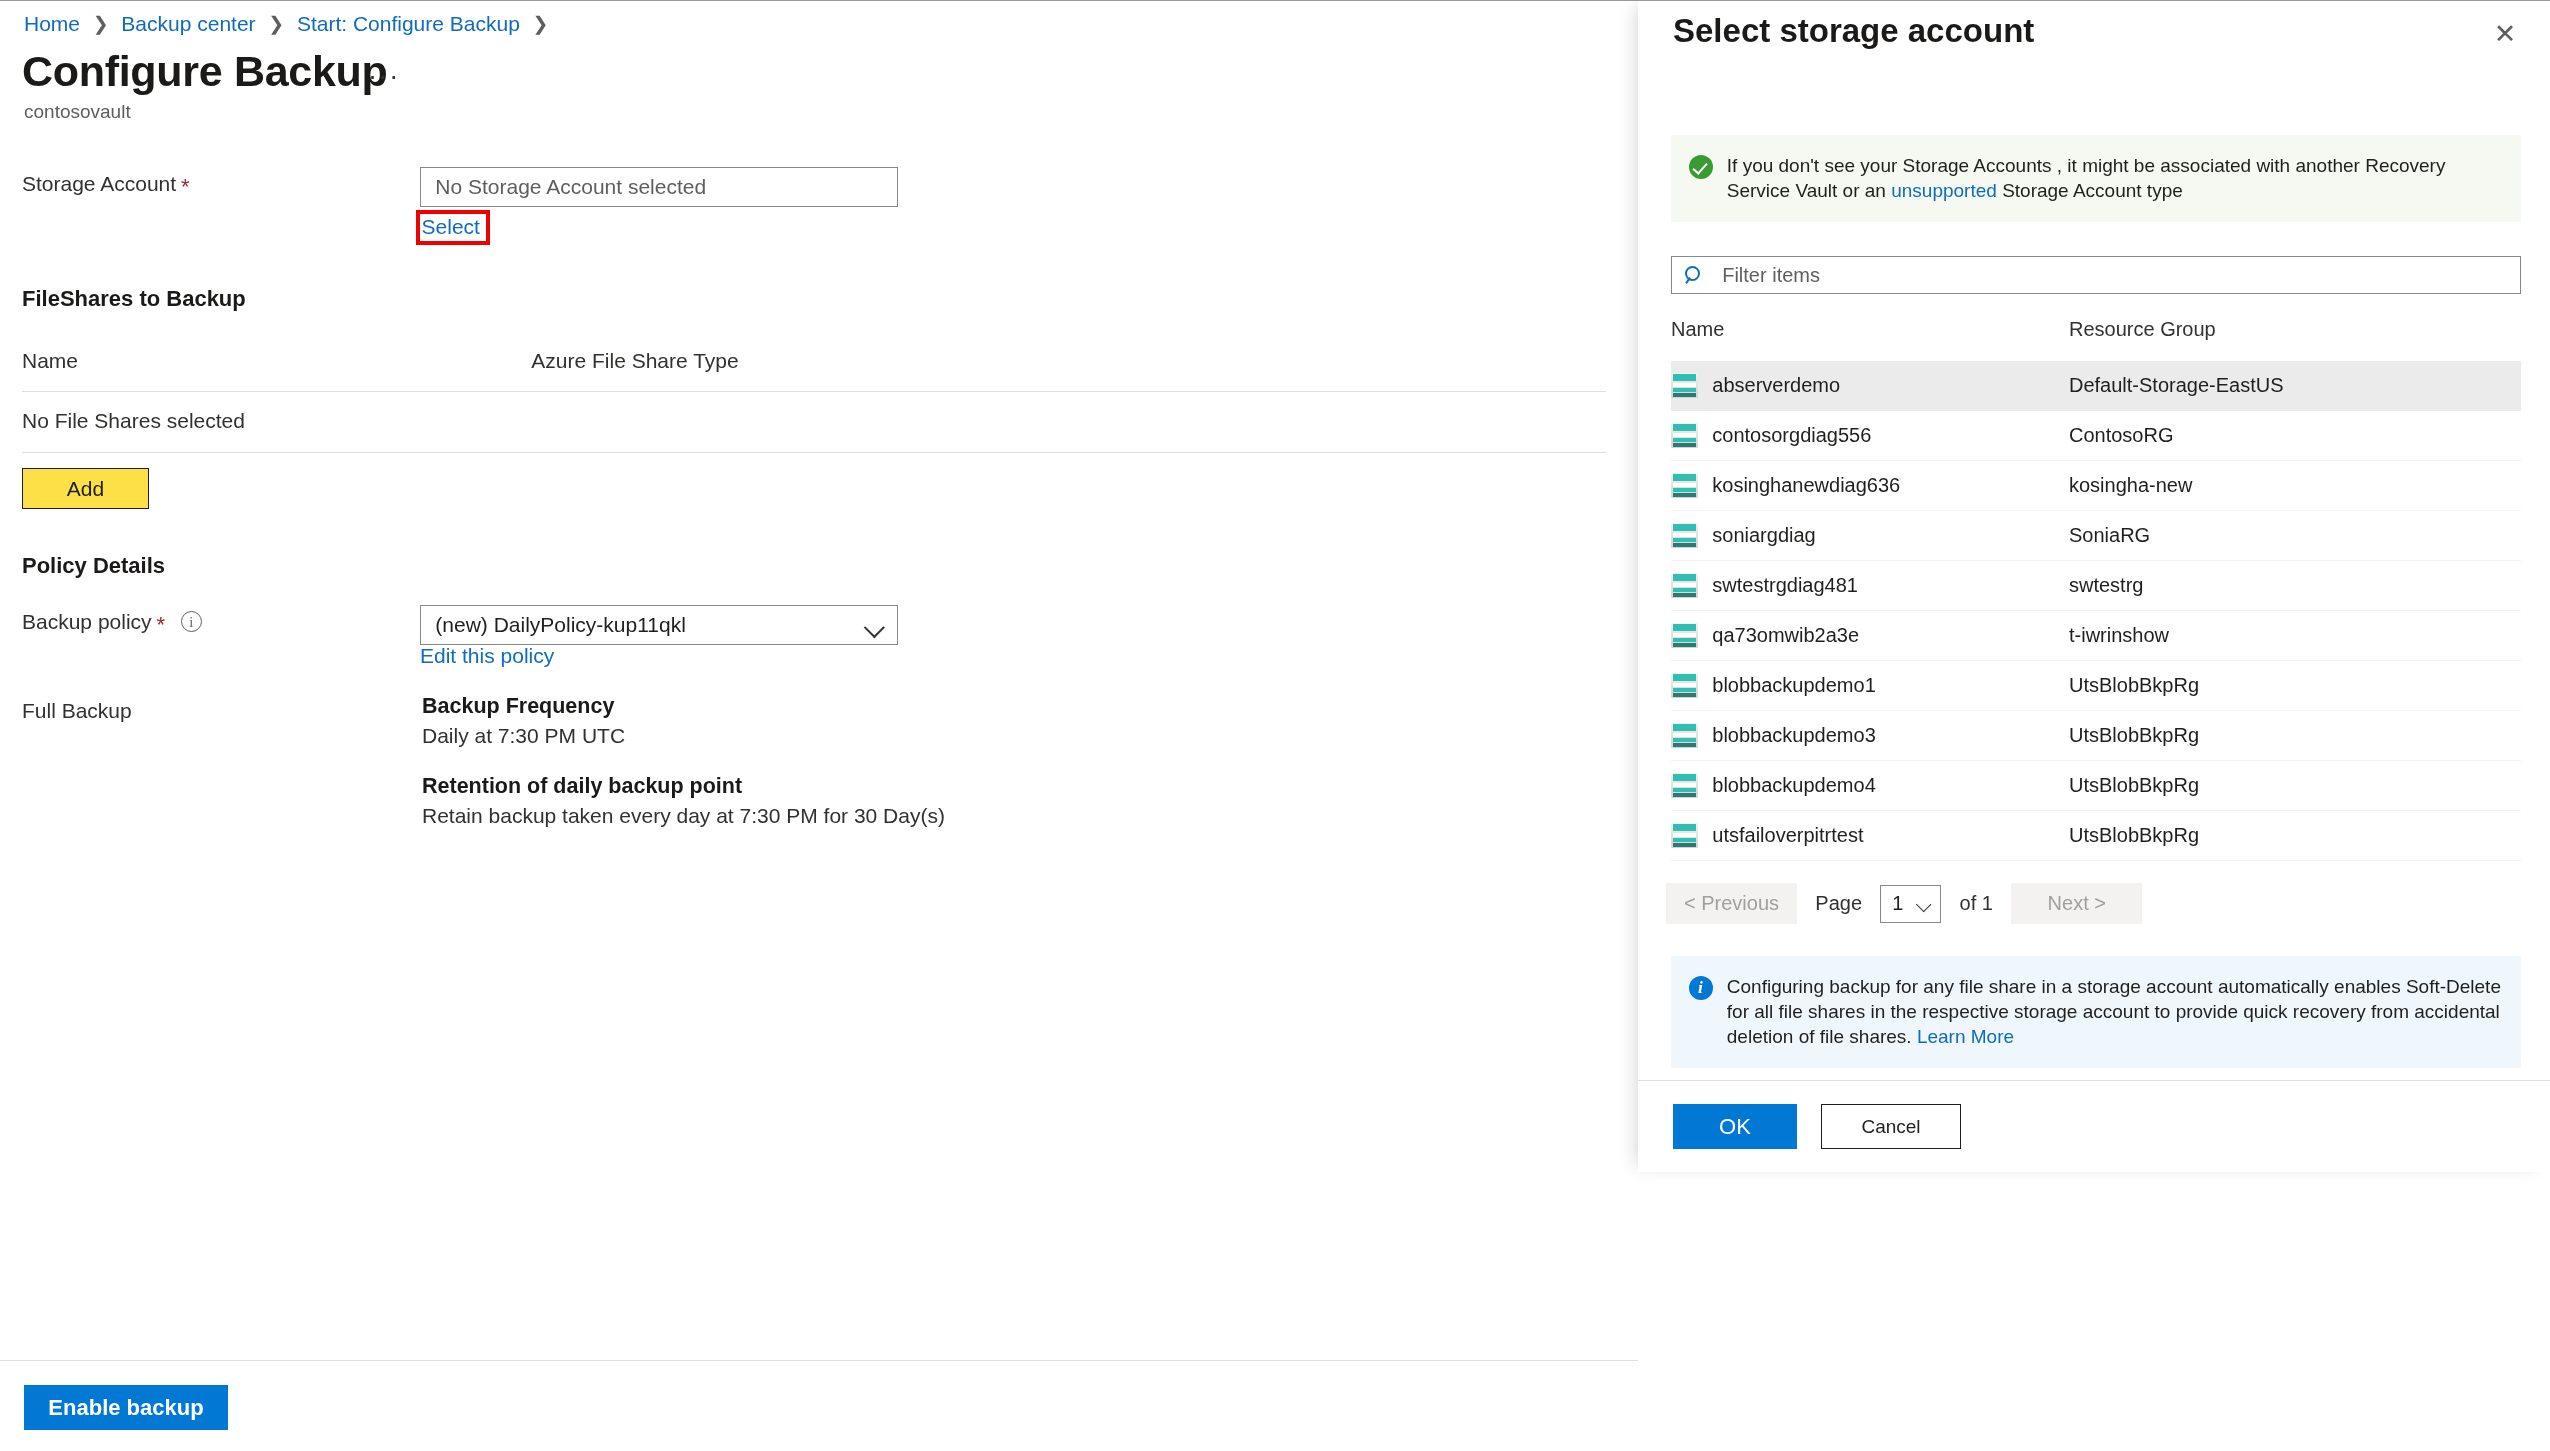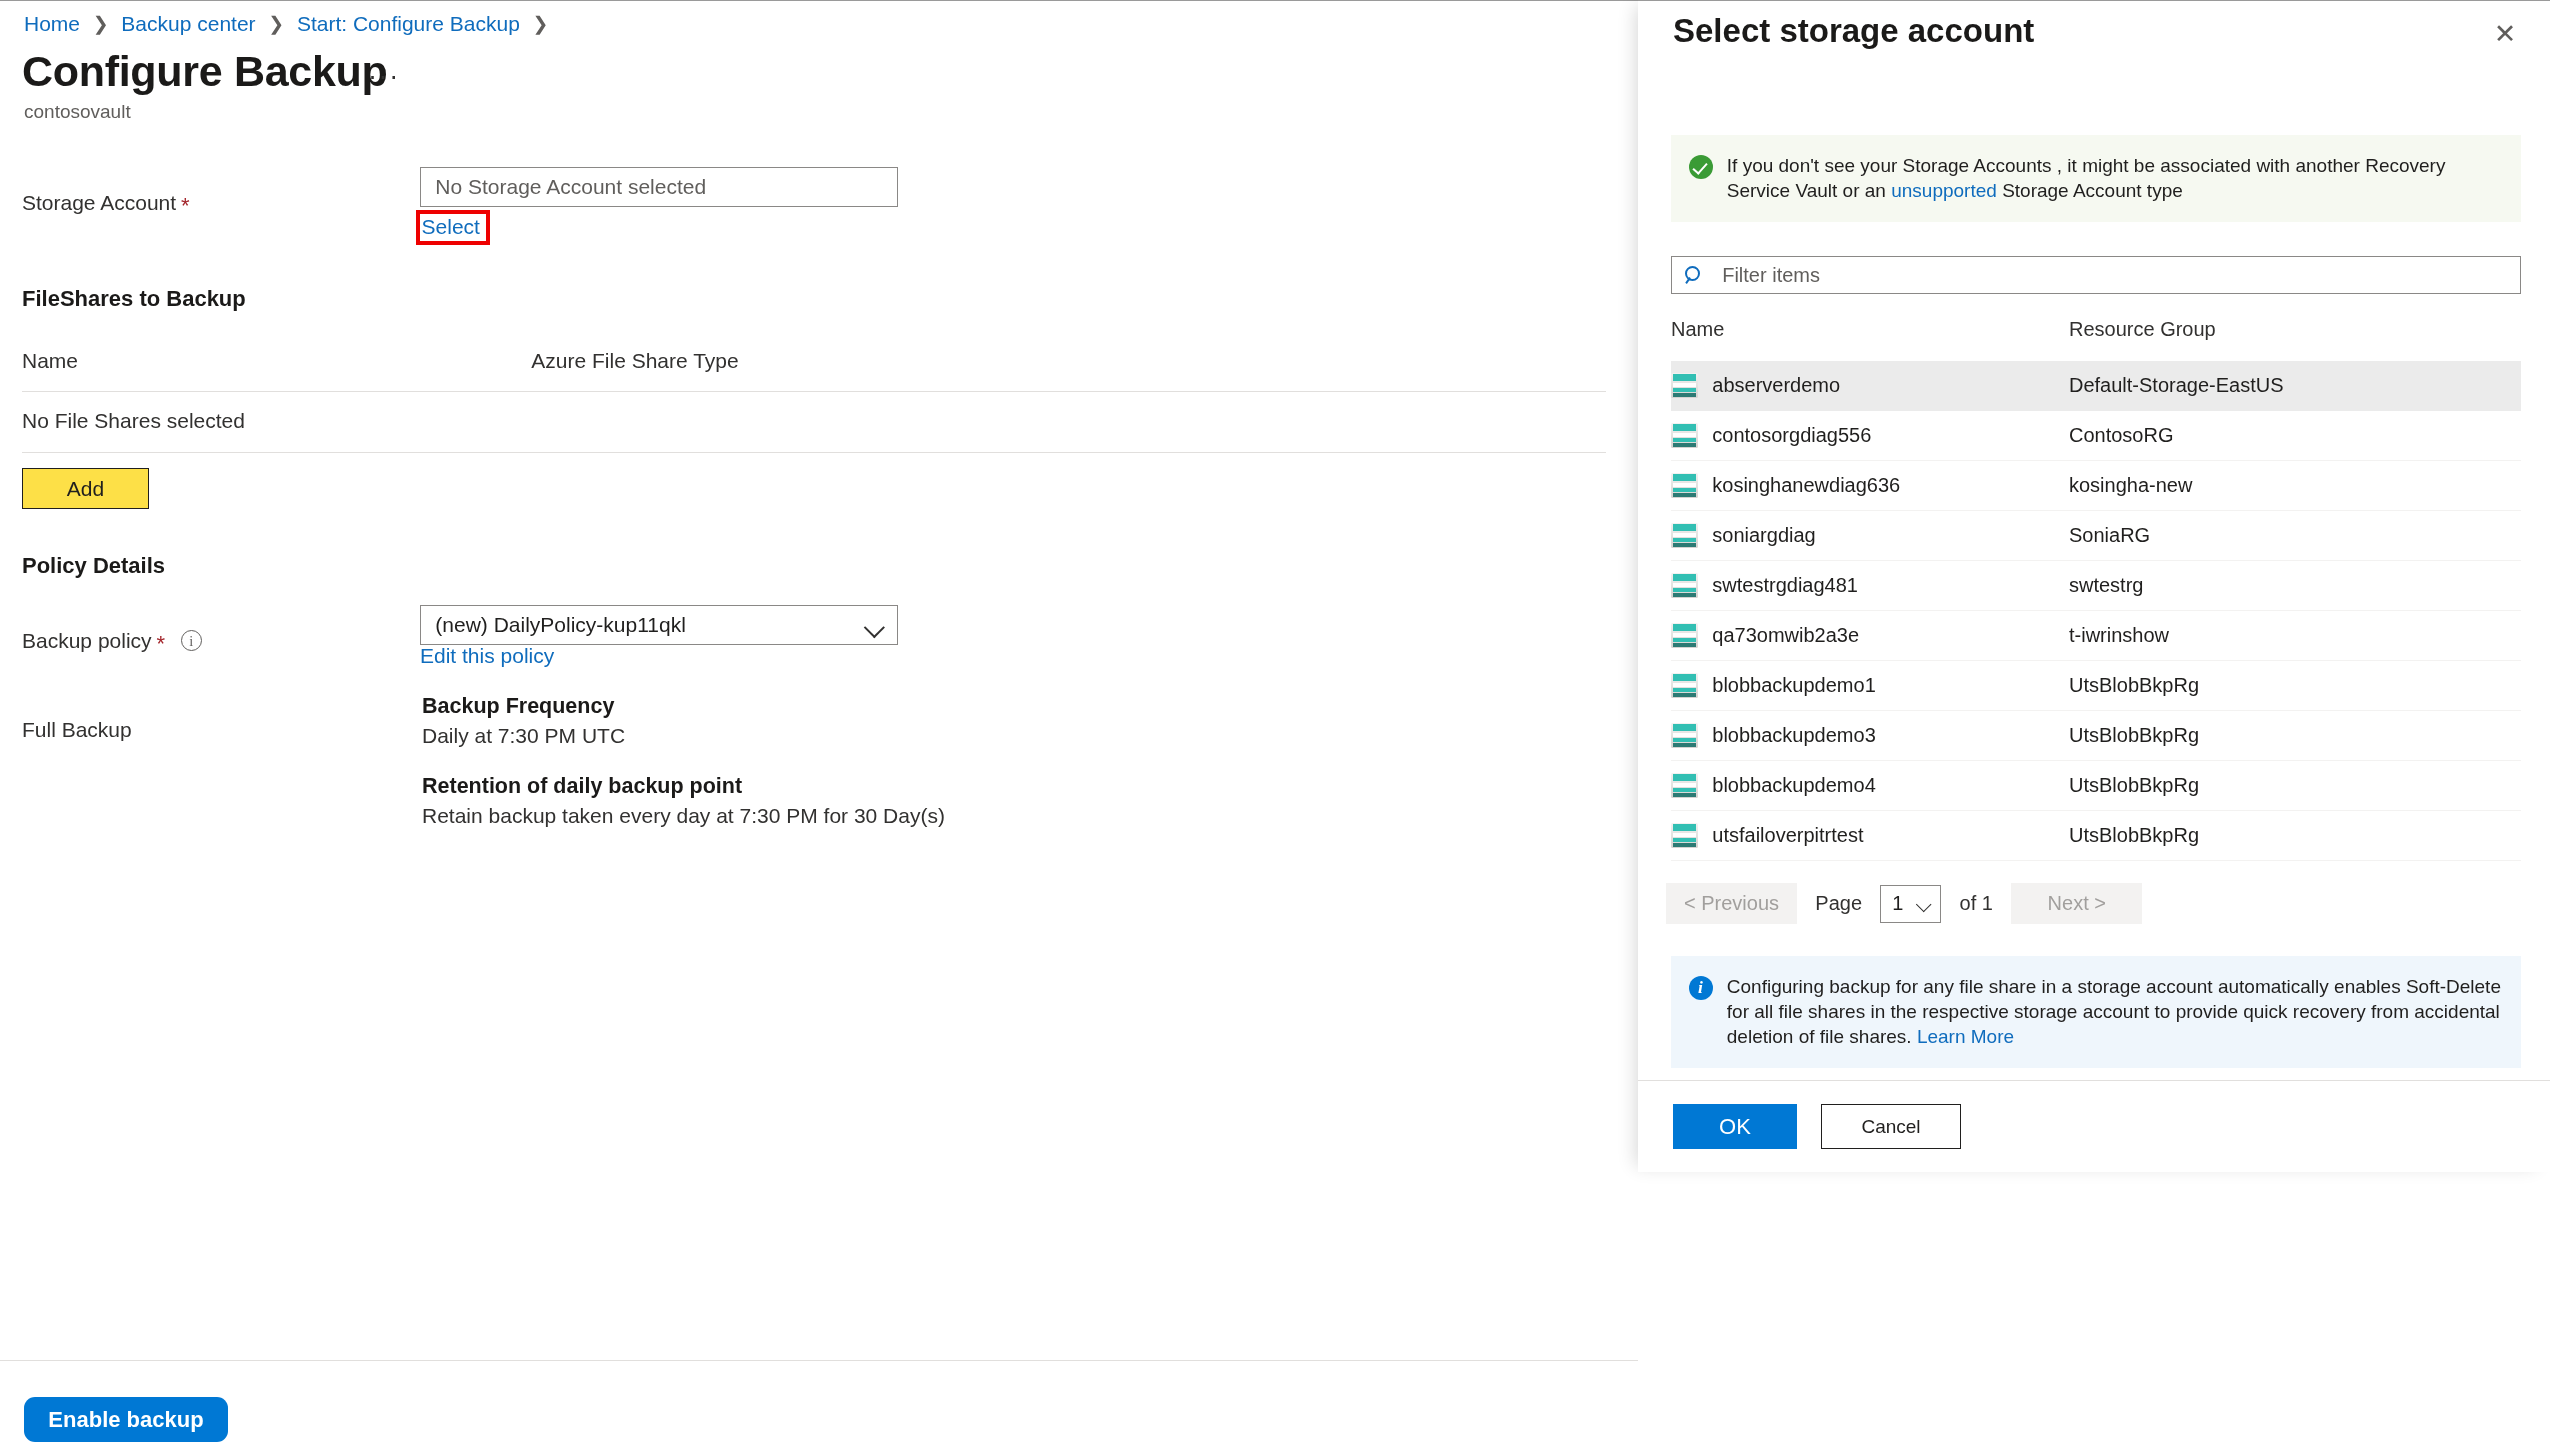--- a/index.html
+++ b/index.html
@@ -36,21 +36,21 @@
   }
   .page-title-ellipsis {
     position: absolute; left: 368px; top: 60px;
     font-size: 27px; color: #323130; letter-spacing: 1.6px;
   }
   .page-subtitle {
     position: absolute; left: 24px; top: 99px;
     font-size: 19px; line-height: 24px; color: #605e5c;
   }
 
-  .field-row { position: absolute; display: flex; align-items: flex-start; margin-top: 19px; }
+  .field-row { position: absolute; display: flex; align-items: flex-start; }
 
   .field-label {
     font-size: 21px; line-height: 25.5px; color: #323130;
     display: flex; align-items: center; gap: 4.8px;
   }
   .req-star { color: #a4262c; font-size: 22px; line-height: 16px; position: relative; top: 3.2px; }
 
   .info-circle {
     display: inline-flex; align-items: center; justify-content: center;
     width: 21px; height: 21px; border: 1.6px solid #605e5c; border-radius: 50%;
@@ -122,21 +122,21 @@
   .link-inline { color: #0f6cbd; font-size: 21px; cursor: pointer; }
 
   .policy-block { position: absolute; left: 422px; }
   .policy-block .ph { font-size: 21.5px; font-weight: 700; color: #1b1a19; line-height: 29px; }
   .policy-block .pv { font-size: 21px; color: #323130; line-height: 29px; }
 
   .main-footer {
     position: absolute; left: 0; bottom: 0; width: 1638px; height: 92px;
     border-top: 1.6px solid #e1dfdd; background: #fff;
   }
-  .main-footer .btn-primary { position: absolute; left: 24px; top: 36px; border-radius: 11px; }
+  .main-footer .btn-primary { position: absolute; left: 24px; top: 24px; }
 
   
   .panel {
     position: absolute; left: 1638px; top: 0;
     width: 912px; height: 1172px; background: #ffffff;
     border-top: 1.6px solid #9a9a9a;
     box-shadow: -8px 0 17.5px -6.4px rgba(0,0,0,0.16);
   }
   .panel-title {
     position: absolute; left: 35px; top: 8px;

